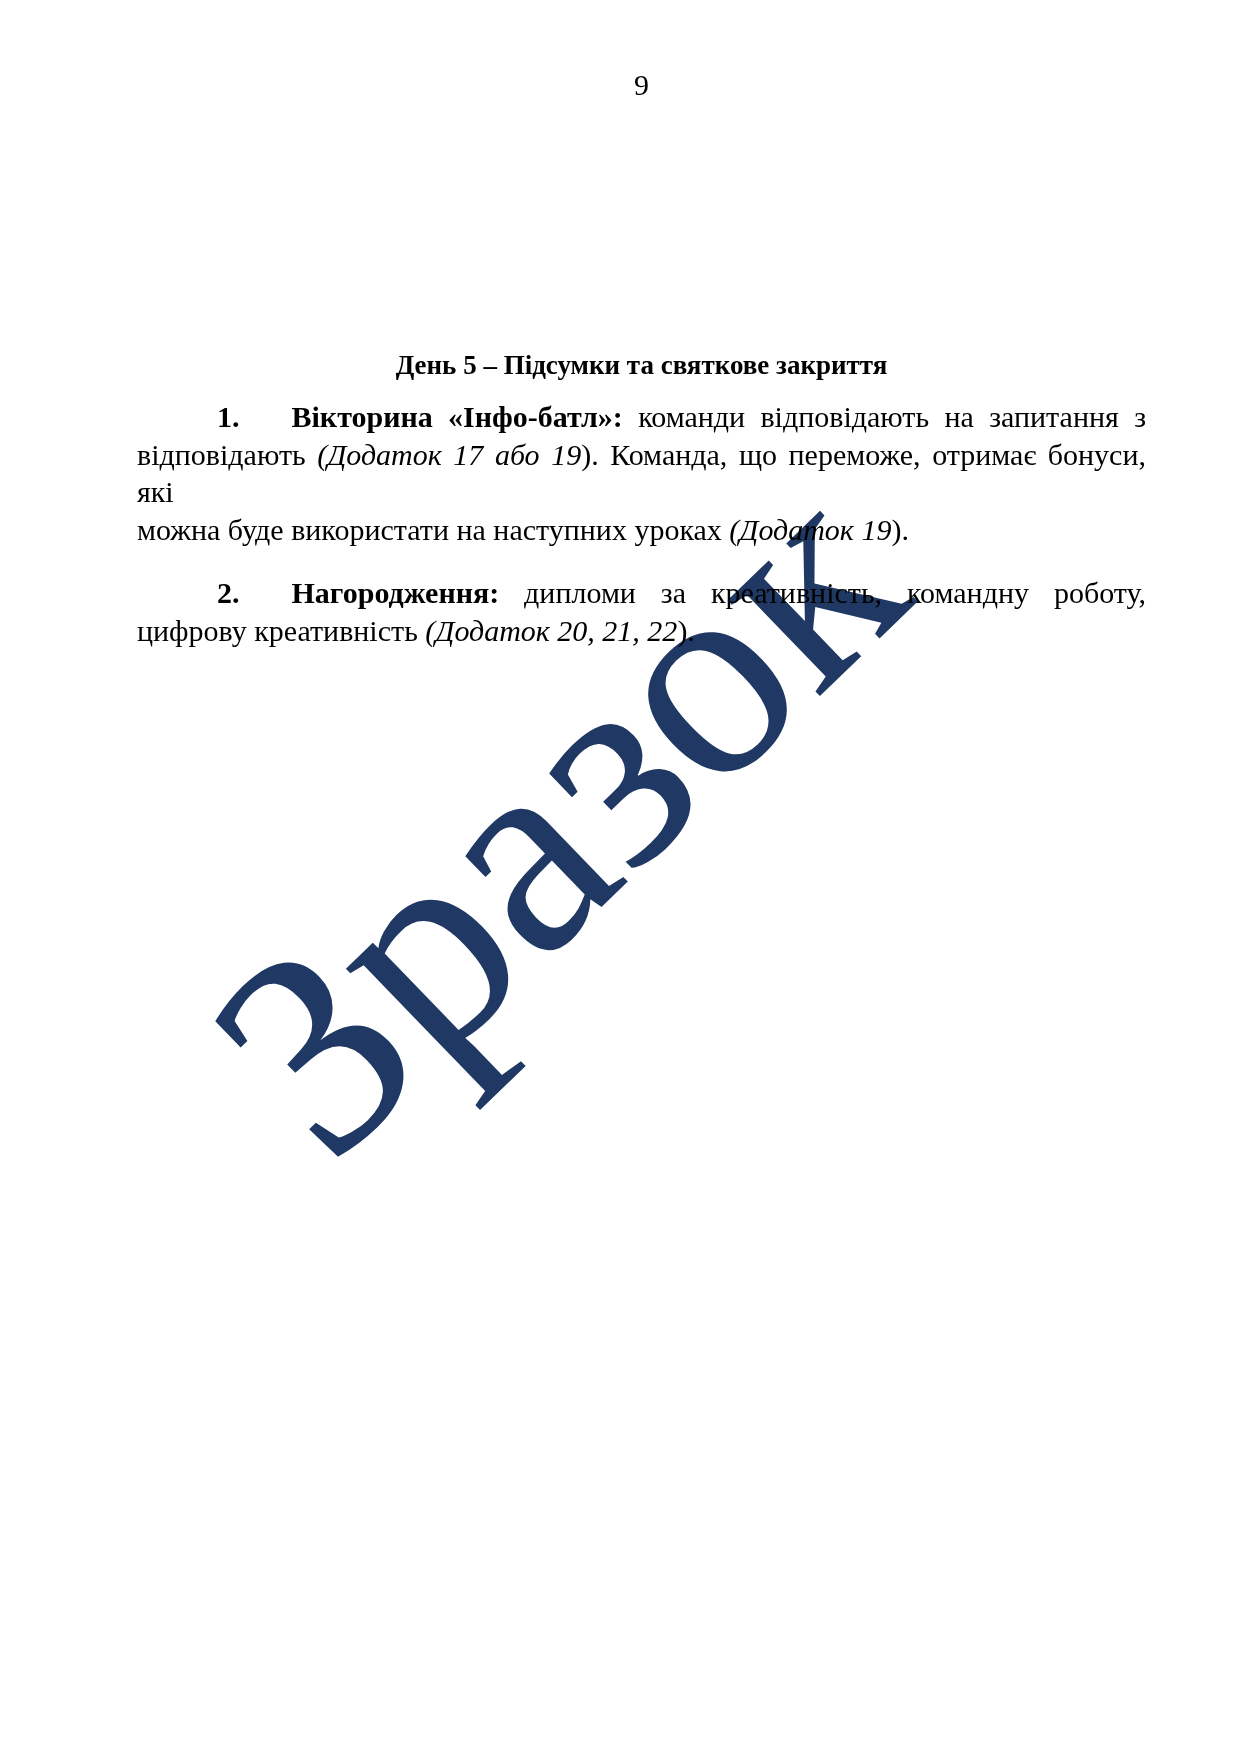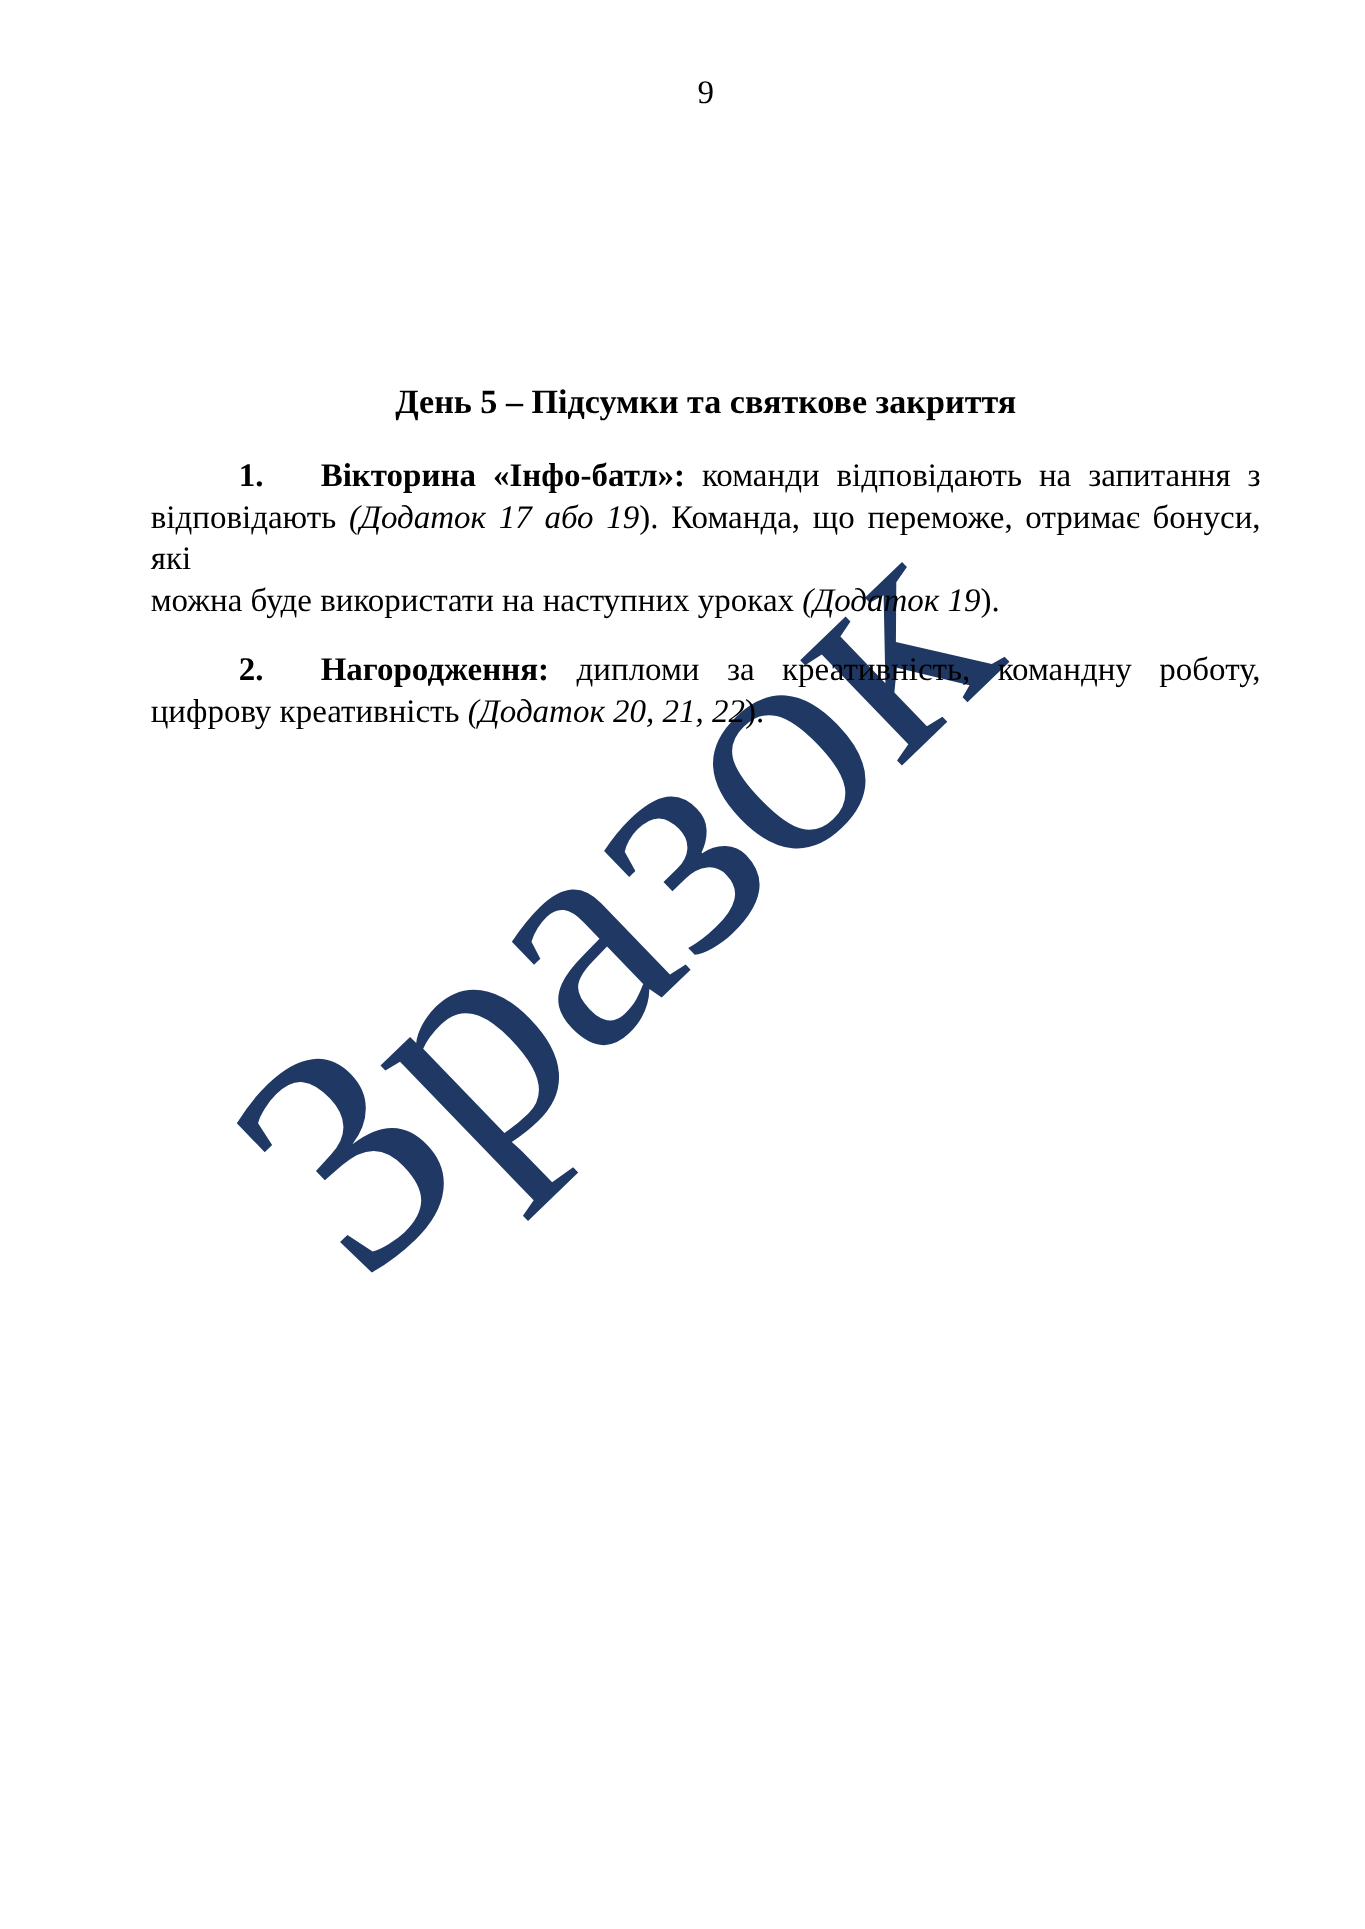--- a/index.html
+++ b/index.html
@@ -36,24 +36,24 @@
     z-index: 1;
   }
   .page-number {
     margin-top: 66px;
     text-align: center;
     font-size: 30px;
     line-height: 37px;
   }
   .doc-title {
     margin-top: 243px;
-    margin-bottom: 30px;
+    margin-bottom: 14px;
     text-align: center;
     font-weight: bold;
-    font-size: 31px;
+    font-size: 27px;
     line-height: 38px;
   }
   .para {
     font-size: 30px;
     line-height: 37.5px;
   }
   .para + .para {
     margin-top: 26px;
   }
   .line {

